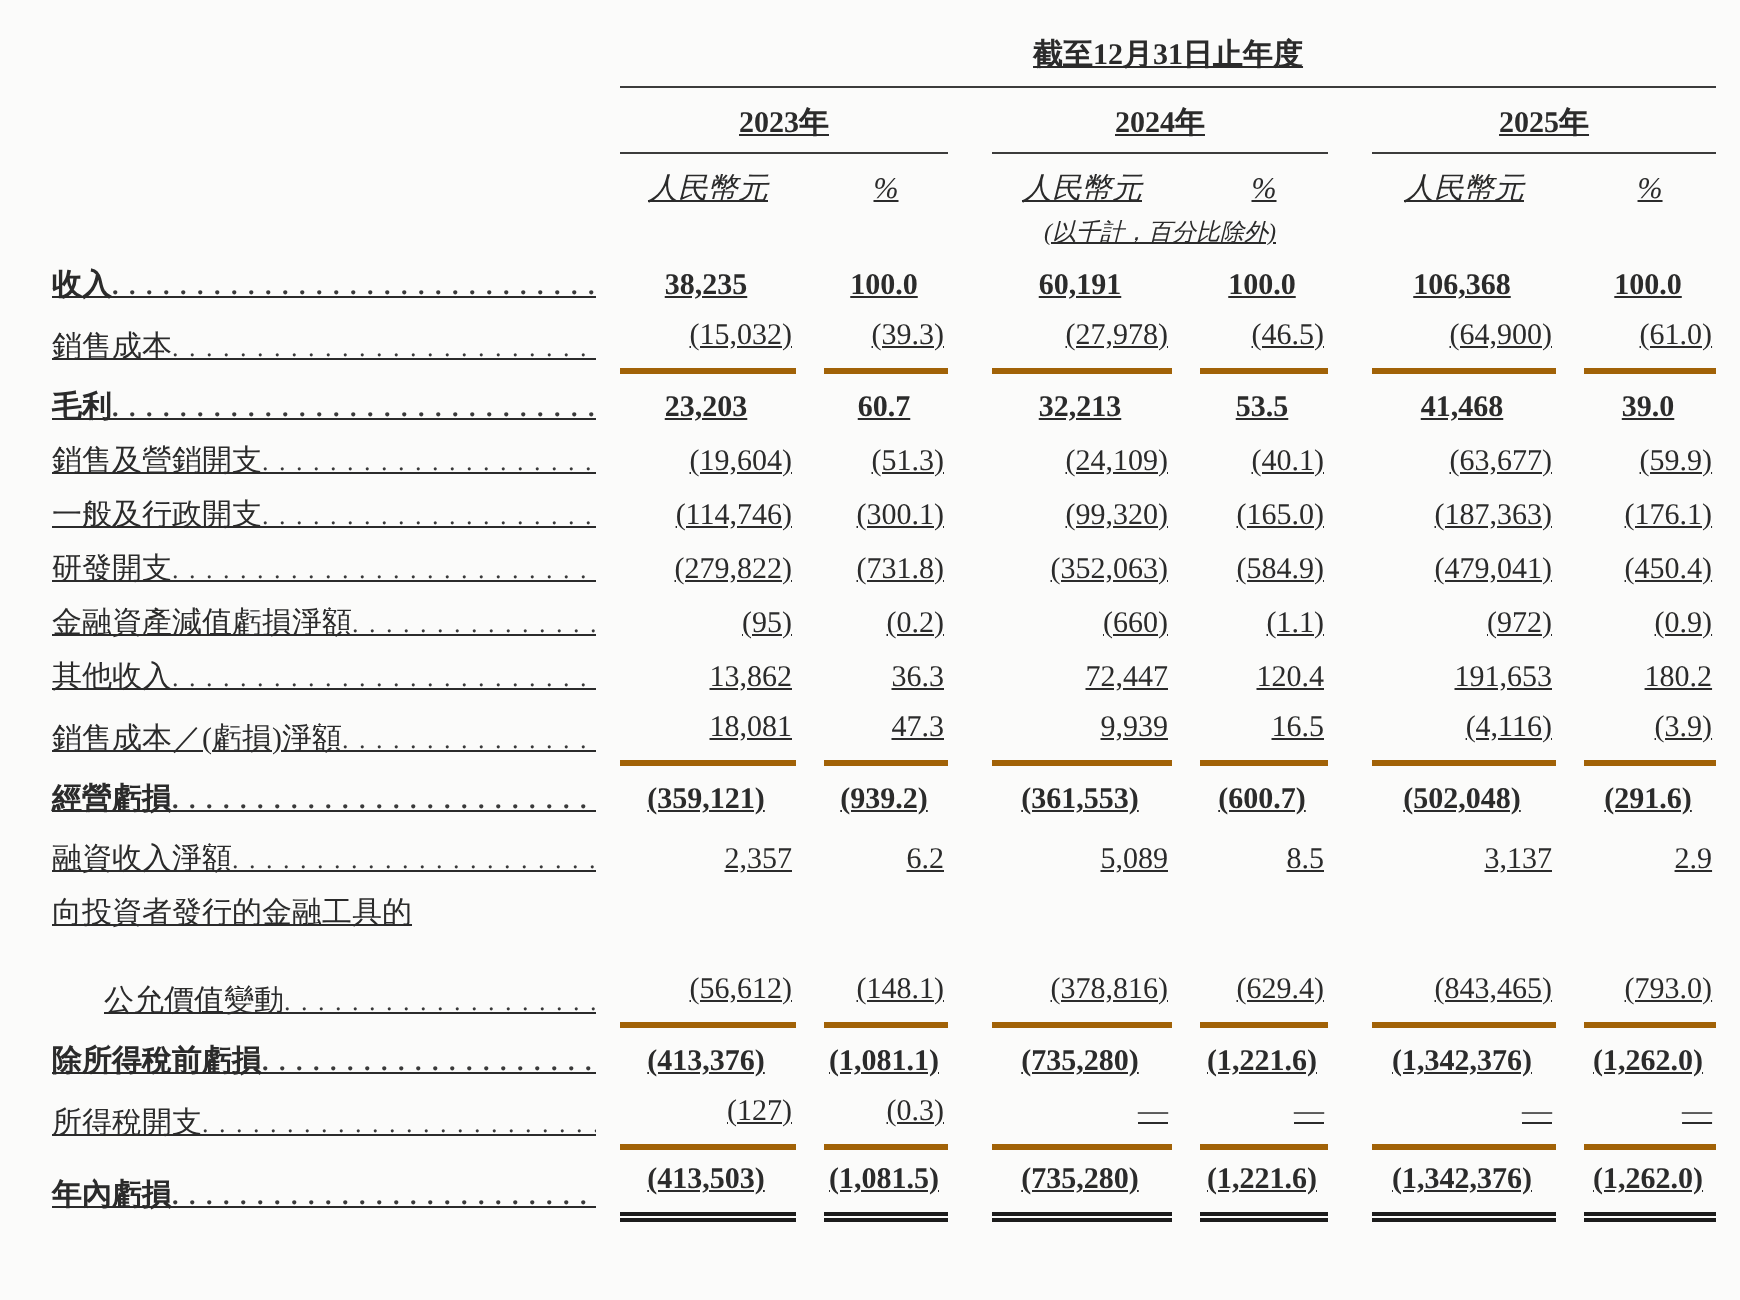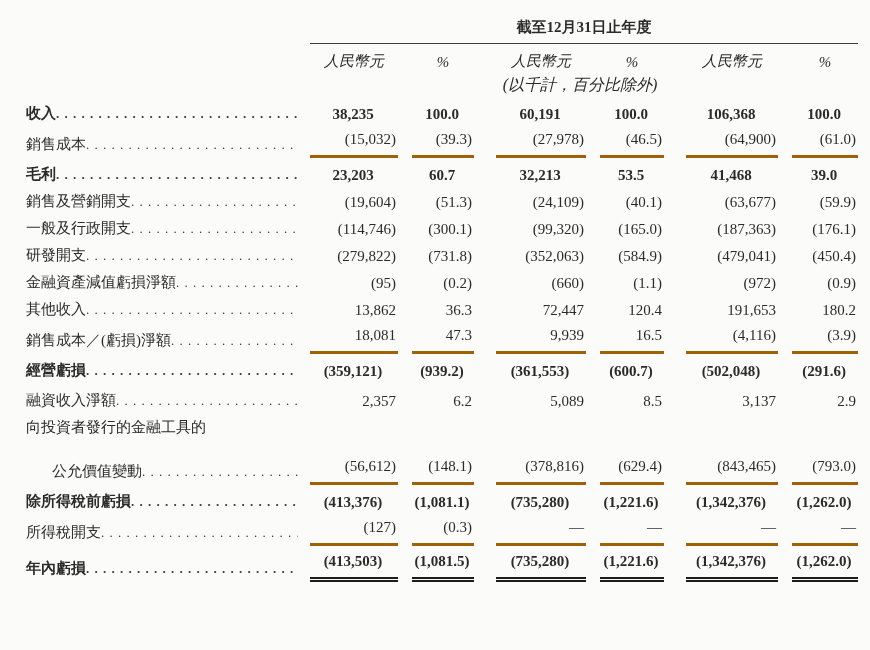--- a/index.html
+++ b/index.html
@@ -6,20 +6,21 @@
   html, body {
     width: 870px; height: 650px;
     background: #fbfbfa;
     font-family: "Liberation Serif", "DejaVu Serif", serif;
     color: #2b2b2b;
     overflow: hidden;
   }
   .page {
     width: 870px; height: 519px;
     padding: 18px 0 0 26px;
+    text-decoration: underline;
   }
   table {
     border-collapse: collapse;
     table-layout: fixed;
     width: 832px;
     font-size: 15px;
   }
   td { vertical-align: bottom; }
 
   
@@ -43,21 +44,21 @@
     border-bottom: 1.5px solid #3c3c3c;
   }
   .subhd {
     font-style: italic; text-align: center;
     padding: 8px 0 2px;
     white-space: nowrap;
   }
   .units-note {
     font-style: italic; text-align: center;
     padding: 2px 0 4px;
-    white-space: nowrap; font-size: 16px;
+    white-space: nowrap; font-size: 12px;
   }
 
   
   .lblwrap {
     display: flex; align-items: baseline;
     padding: 4px 4px 4px 0;
     white-space: nowrap;
   }
   .lblline1 { padding: 4px 0 0 0; white-space: nowrap; }
   .indent { padding-left: 26px; margin-top: 21px; }
@@ -98,20 +99,32 @@
     </colgroup>
     <thead>
       <tr>
         <td></td>
         <td colspan="6" class="period-cell">
           <div class="period-title">截至12月31日止年度</div>
         </td>
       </tr>
       <tr>
         <td></td>
+        <td colspan="2" class="c1">
+          <div class="year-hd">2023年</div>
+        </td>
+        <td colspan="2" class="c3">
+          <div class="year-hd">2024年</div>
+        </td>
+        <td colspan="2" class="c5">
+          <div class="year-hd">2025年</div>
+        </td>
+      </tr>
+      <tr>
+        <td></td>
         <td class="c1">
           <div class="subhd">人民幣元</div>
         </td>
         <td class="c2">
           <div class="subhd">%</div>
         </td>
         <td class="c3">
           <div class="subhd">人民幣元</div>
         </td>
         <td class="c4">

